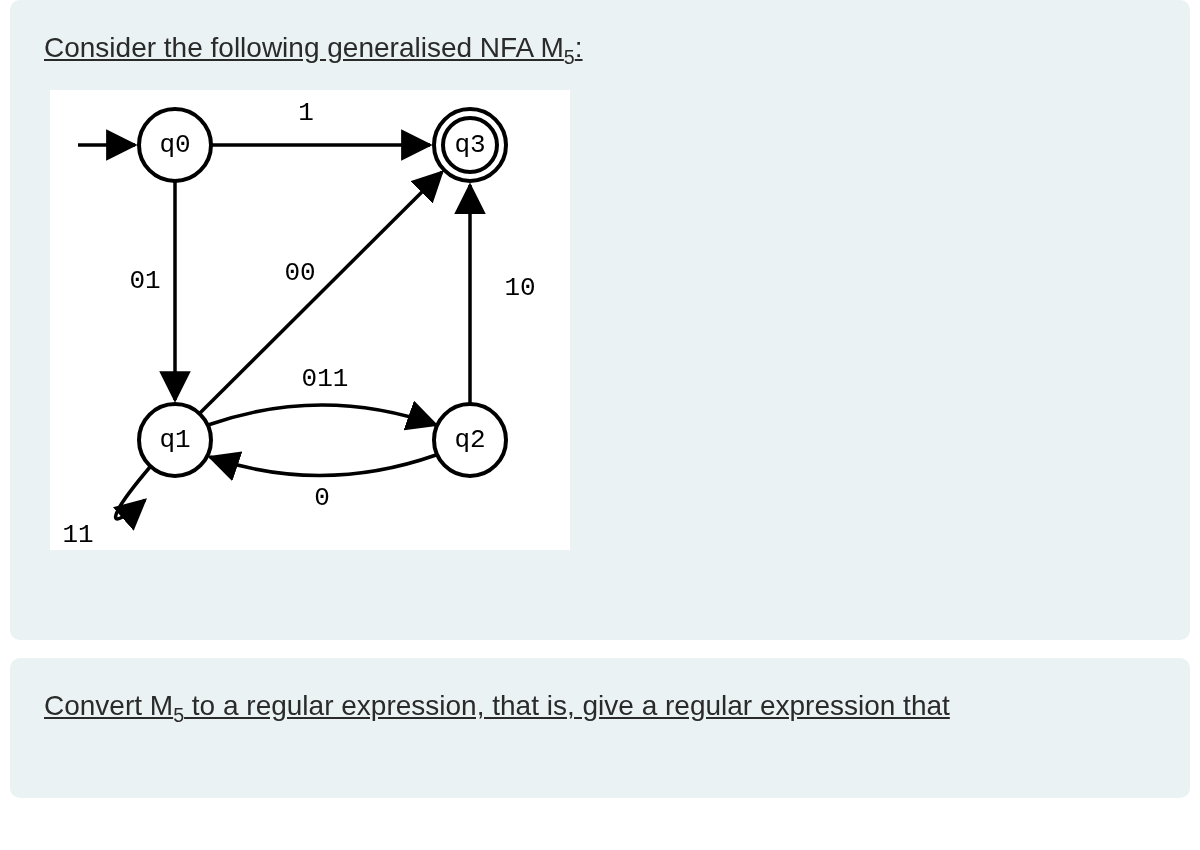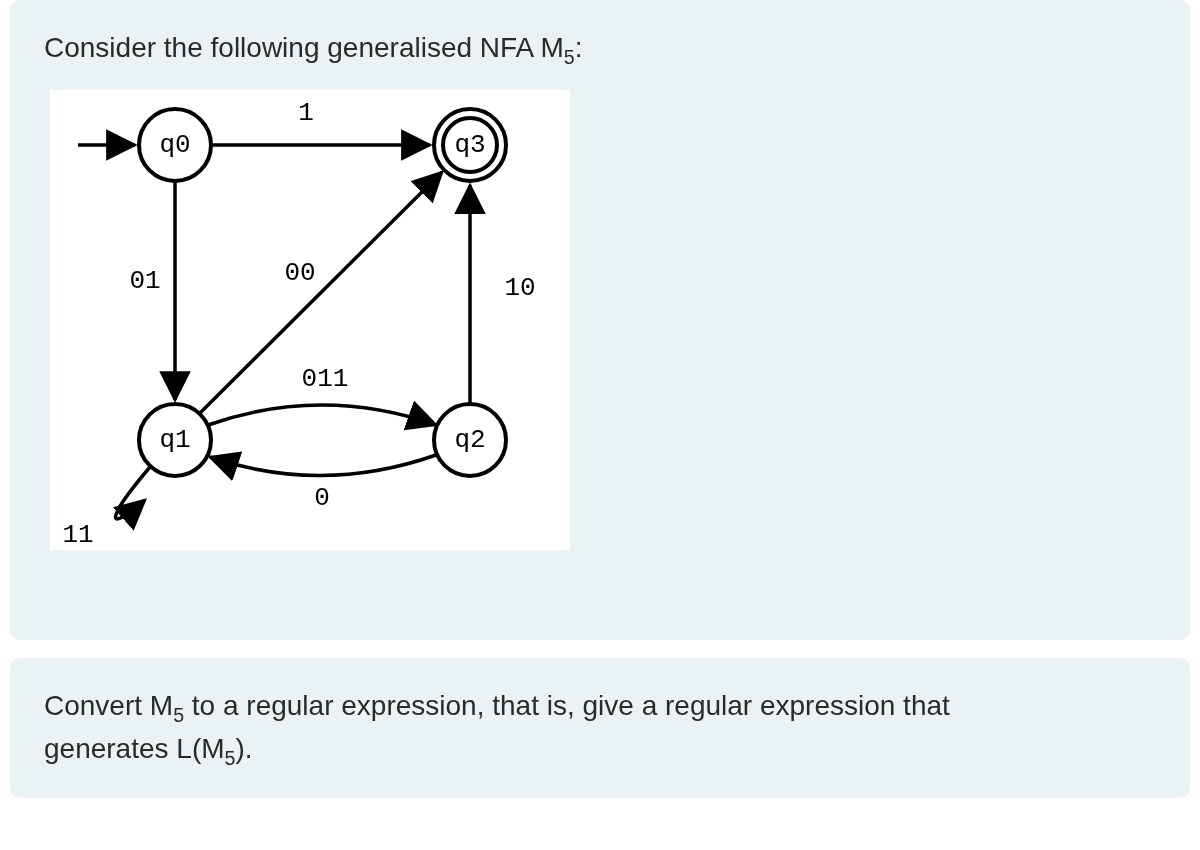--- a/index.html
+++ b/index.html
@@ -21,20 +21,21 @@
     position: relative;
   }
   .panel-bottom {
     margin-top: 18px;
     height: 140px;
   }
   .question-text {
     font-size: 28px;
     color: #2a2a2a;
     line-height: 1.45;
+    text-decoration: underline;
   }
   sub { font-size: 0.7em; vertical-align: sub; }
   .diagram-wrap {
     position: absolute;
     left: 40px;
     top: 90px;
     width: 520px;
     height: 460px;
     background: #ffffff;
   }
@@ -104,16 +105,13 @@
       <path d="M 100 377 C 55 430, 55 445, 95 410" fill="none" stroke="#000" stroke-width="3.5" marker-end="url(#arrow)"></path>
       <text x="28" y="452" class="edge-label" text-anchor="middle">11</text>
     </svg>
   </div>
 </div>
 
 <div class="panel panel-bottom">
   <p class="question-text">
     <span>Convert M</span><sub>5</sub><span> to a regular expression, that is, give a regular expression that</span>
   </p>
-  <p class="question-text">
-    <span>generates L(M</span><sub>5</sub><span>).</span>
-  </p>
 </div>
 
 </body></html>

